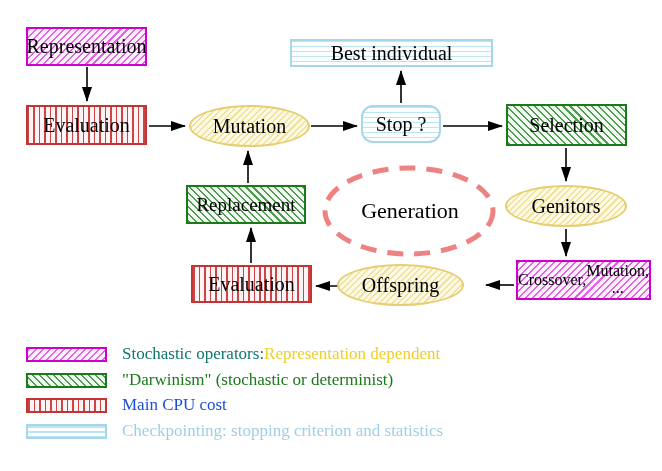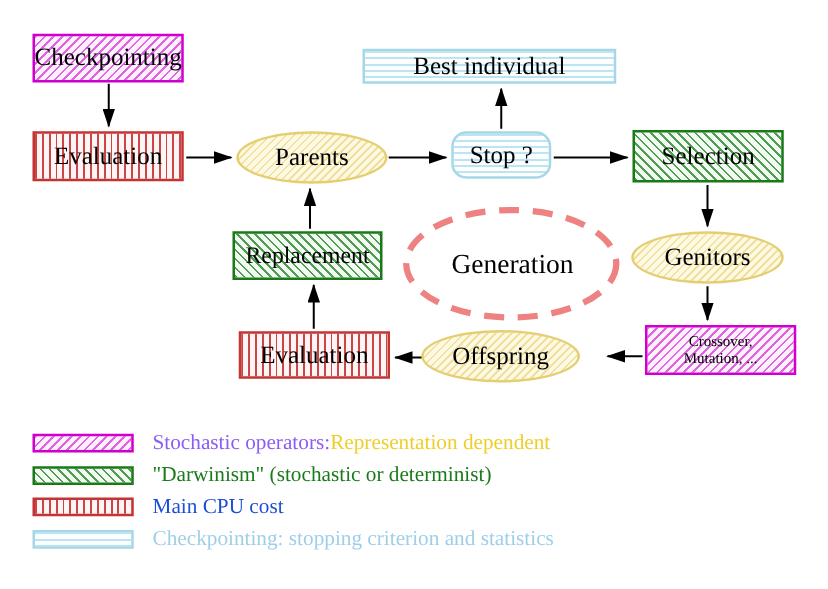--- a/index.html
+++ b/index.html
@@ -49,21 +49,21 @@
   .rounded{border-radius:12px;}
 
   
   #n-initialisation{left:26px;top:27px;width:121px;height:39px;}
   #n-evaluation-top{left:26px;top:105px;width:121px;height:40px;}
   #n-parents{left:189px;top:105px;width:121px;height:42px;}
   #n-best-individual{left:290px;top:39px;width:203px;height:28px;}
   #n-stop{left:361px;top:105px;width:80px;height:38px;}
   #n-selection{left:506px;top:104px;width:121px;height:42px;}
   #n-genitors{left:505px;top:185px;width:122px;height:42px;}
-  #n-crossover{left:516px;top:260px;width:121px;height:40px;font-size:12px;flex-direction:column;}
+  #n-crossover{left:516px;top:260px;width:135px;height:40px;font-size:16px;}
   #n-offspring{left:337px;top:264px;width:127px;height:42px;}
   #n-evaluation-bottom{left:191px;top:265px;width:121px;height:38px;}
   #n-replacement{left:186px;top:185px;width:120px;height:39px;font-size:19px;}
   #n-generation-label{
     position:absolute;left:325px;top:198px;width:170px;
     text-align:center;color:#000000;font-size:22px;
   }
 
   
   #wires{position:absolute;left:0;top:0;width:662px;height:471px;pointer-events:none;}
@@ -75,21 +75,21 @@
     font-size:17px;
   }
   .legend-row .swatch{
     width:81px;height:15px;box-sizing:border-box;flex:0 0 81px;
     margin-right:15px;
   }
   #legend-row-1{top:345px;}
   #legend-row-2{top:371px;}
   #legend-row-3{top:396px;}
   #legend-row-4{top:422px;}
-  .t-magenta{color:#8b5cf6;}
+  .t-magenta{color:#0f766e;}
   .t-yellow{color:#eecf2a;}
   .t-green{color:#1a7a1a;}
   .t-red{color:#1d4ed8;}
   .t-cyan{color:#9fcfe8;}
 </style>
 </head>
 <body>
 
 <div id="canvas">
 
@@ -109,29 +109,29 @@
     <line x1="443" y1="126" x2="502" y2="126" stroke="#000" stroke-width="1.6" marker-end="url(#ah)"></line>
     <line x1="566" y1="148" x2="566" y2="181" stroke="#000" stroke-width="1.6" marker-end="url(#ah)"></line>
     <line x1="566" y1="229" x2="566" y2="256" stroke="#000" stroke-width="1.6" marker-end="url(#ah)"></line>
     <line x1="514" y1="285" x2="486" y2="285" stroke="#000" stroke-width="1.6" marker-end="url(#ah)"></line>
     <line x1="353" y1="286" x2="316" y2="286" stroke="#000" stroke-width="1.6" marker-end="url(#ah)"></line>
     <line x1="251" y1="263" x2="251" y2="228" stroke="#000" stroke-width="1.6" marker-end="url(#ah)"></line>
     <line x1="248" y1="183" x2="248" y2="151" stroke="#000" stroke-width="1.6" marker-end="url(#ah)"></line>
   </svg>
 
   <div id="n-initialisation" class="node hatch-magenta">
-    <span>Checkpointing</span>
+    <span>Representation</span>
   </div>
 
   <div id="n-evaluation-top" class="node stripes-red">
     <span>Evaluation</span>
   </div>
 
   <div id="n-parents" class="node hatch-yellow ellipse">
-    <span>Parents</span>
+    <span>Mutation</span>
   </div>
 
   <div id="n-best-individual" class="node stripes-cyan">
     <span>Best individual</span>
   </div>
 
   <div id="n-stop" class="node stripes-cyan rounded">
     <span>Stop ?</span>
   </div>
 

